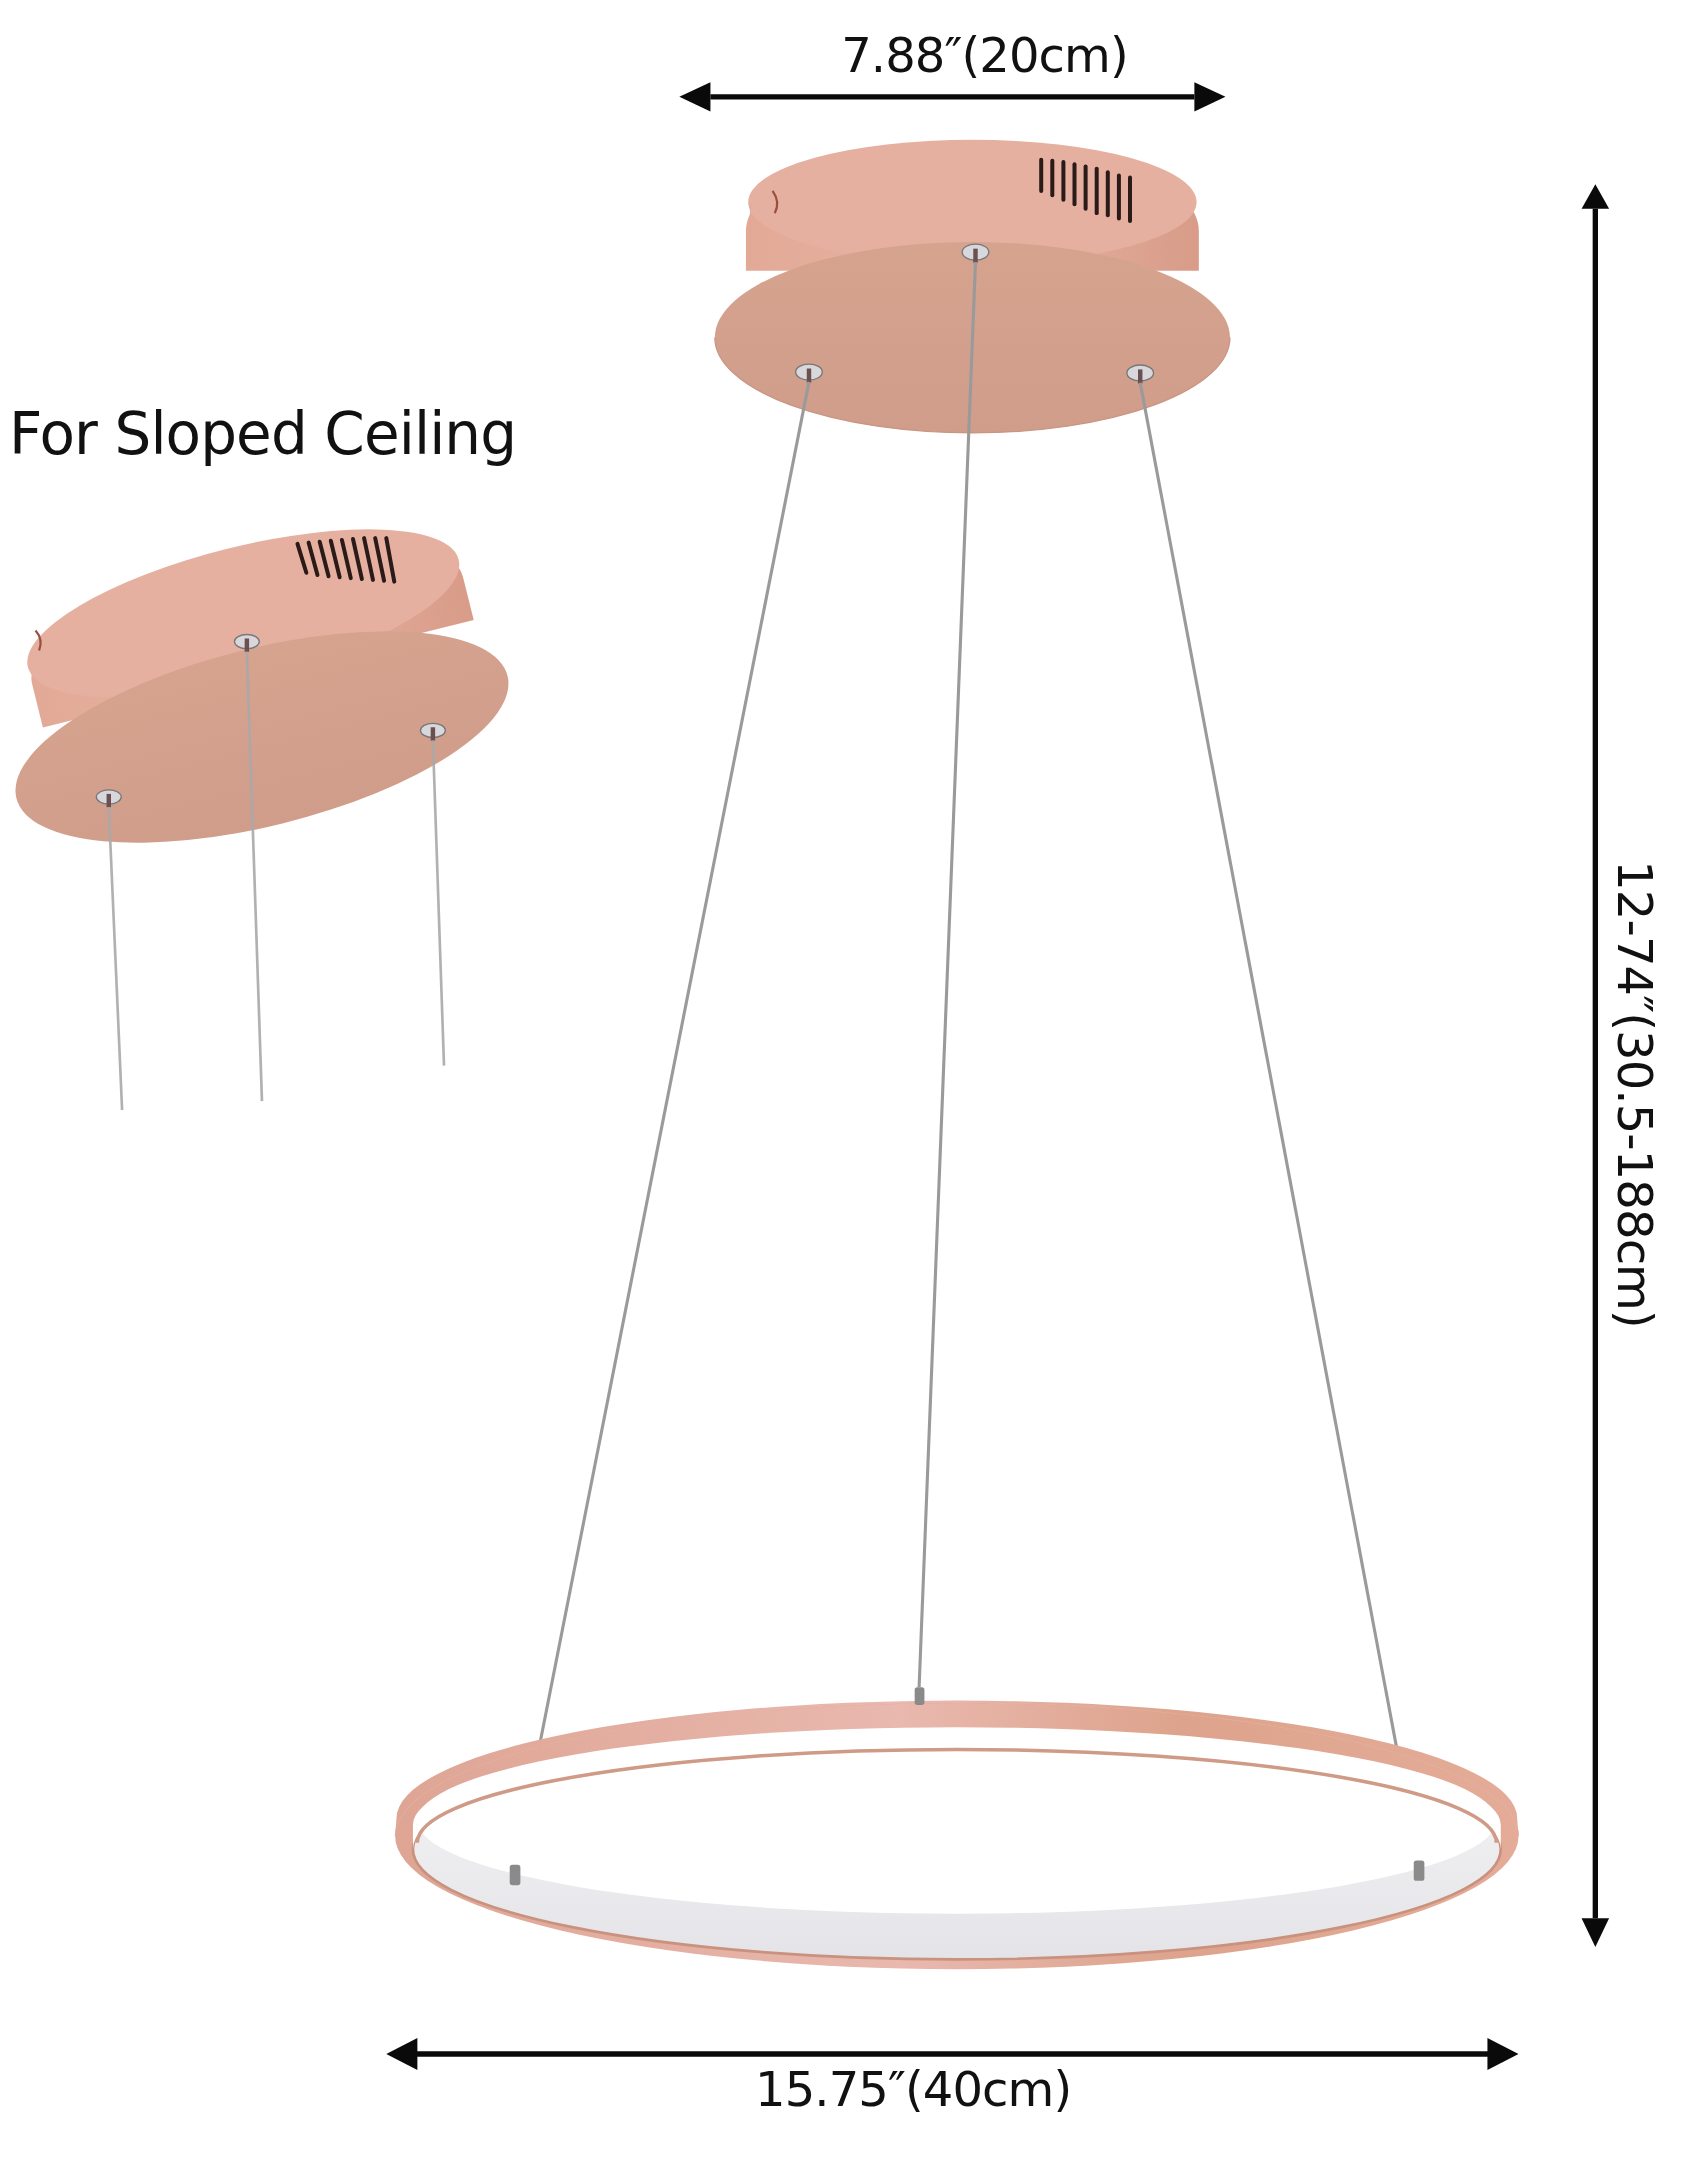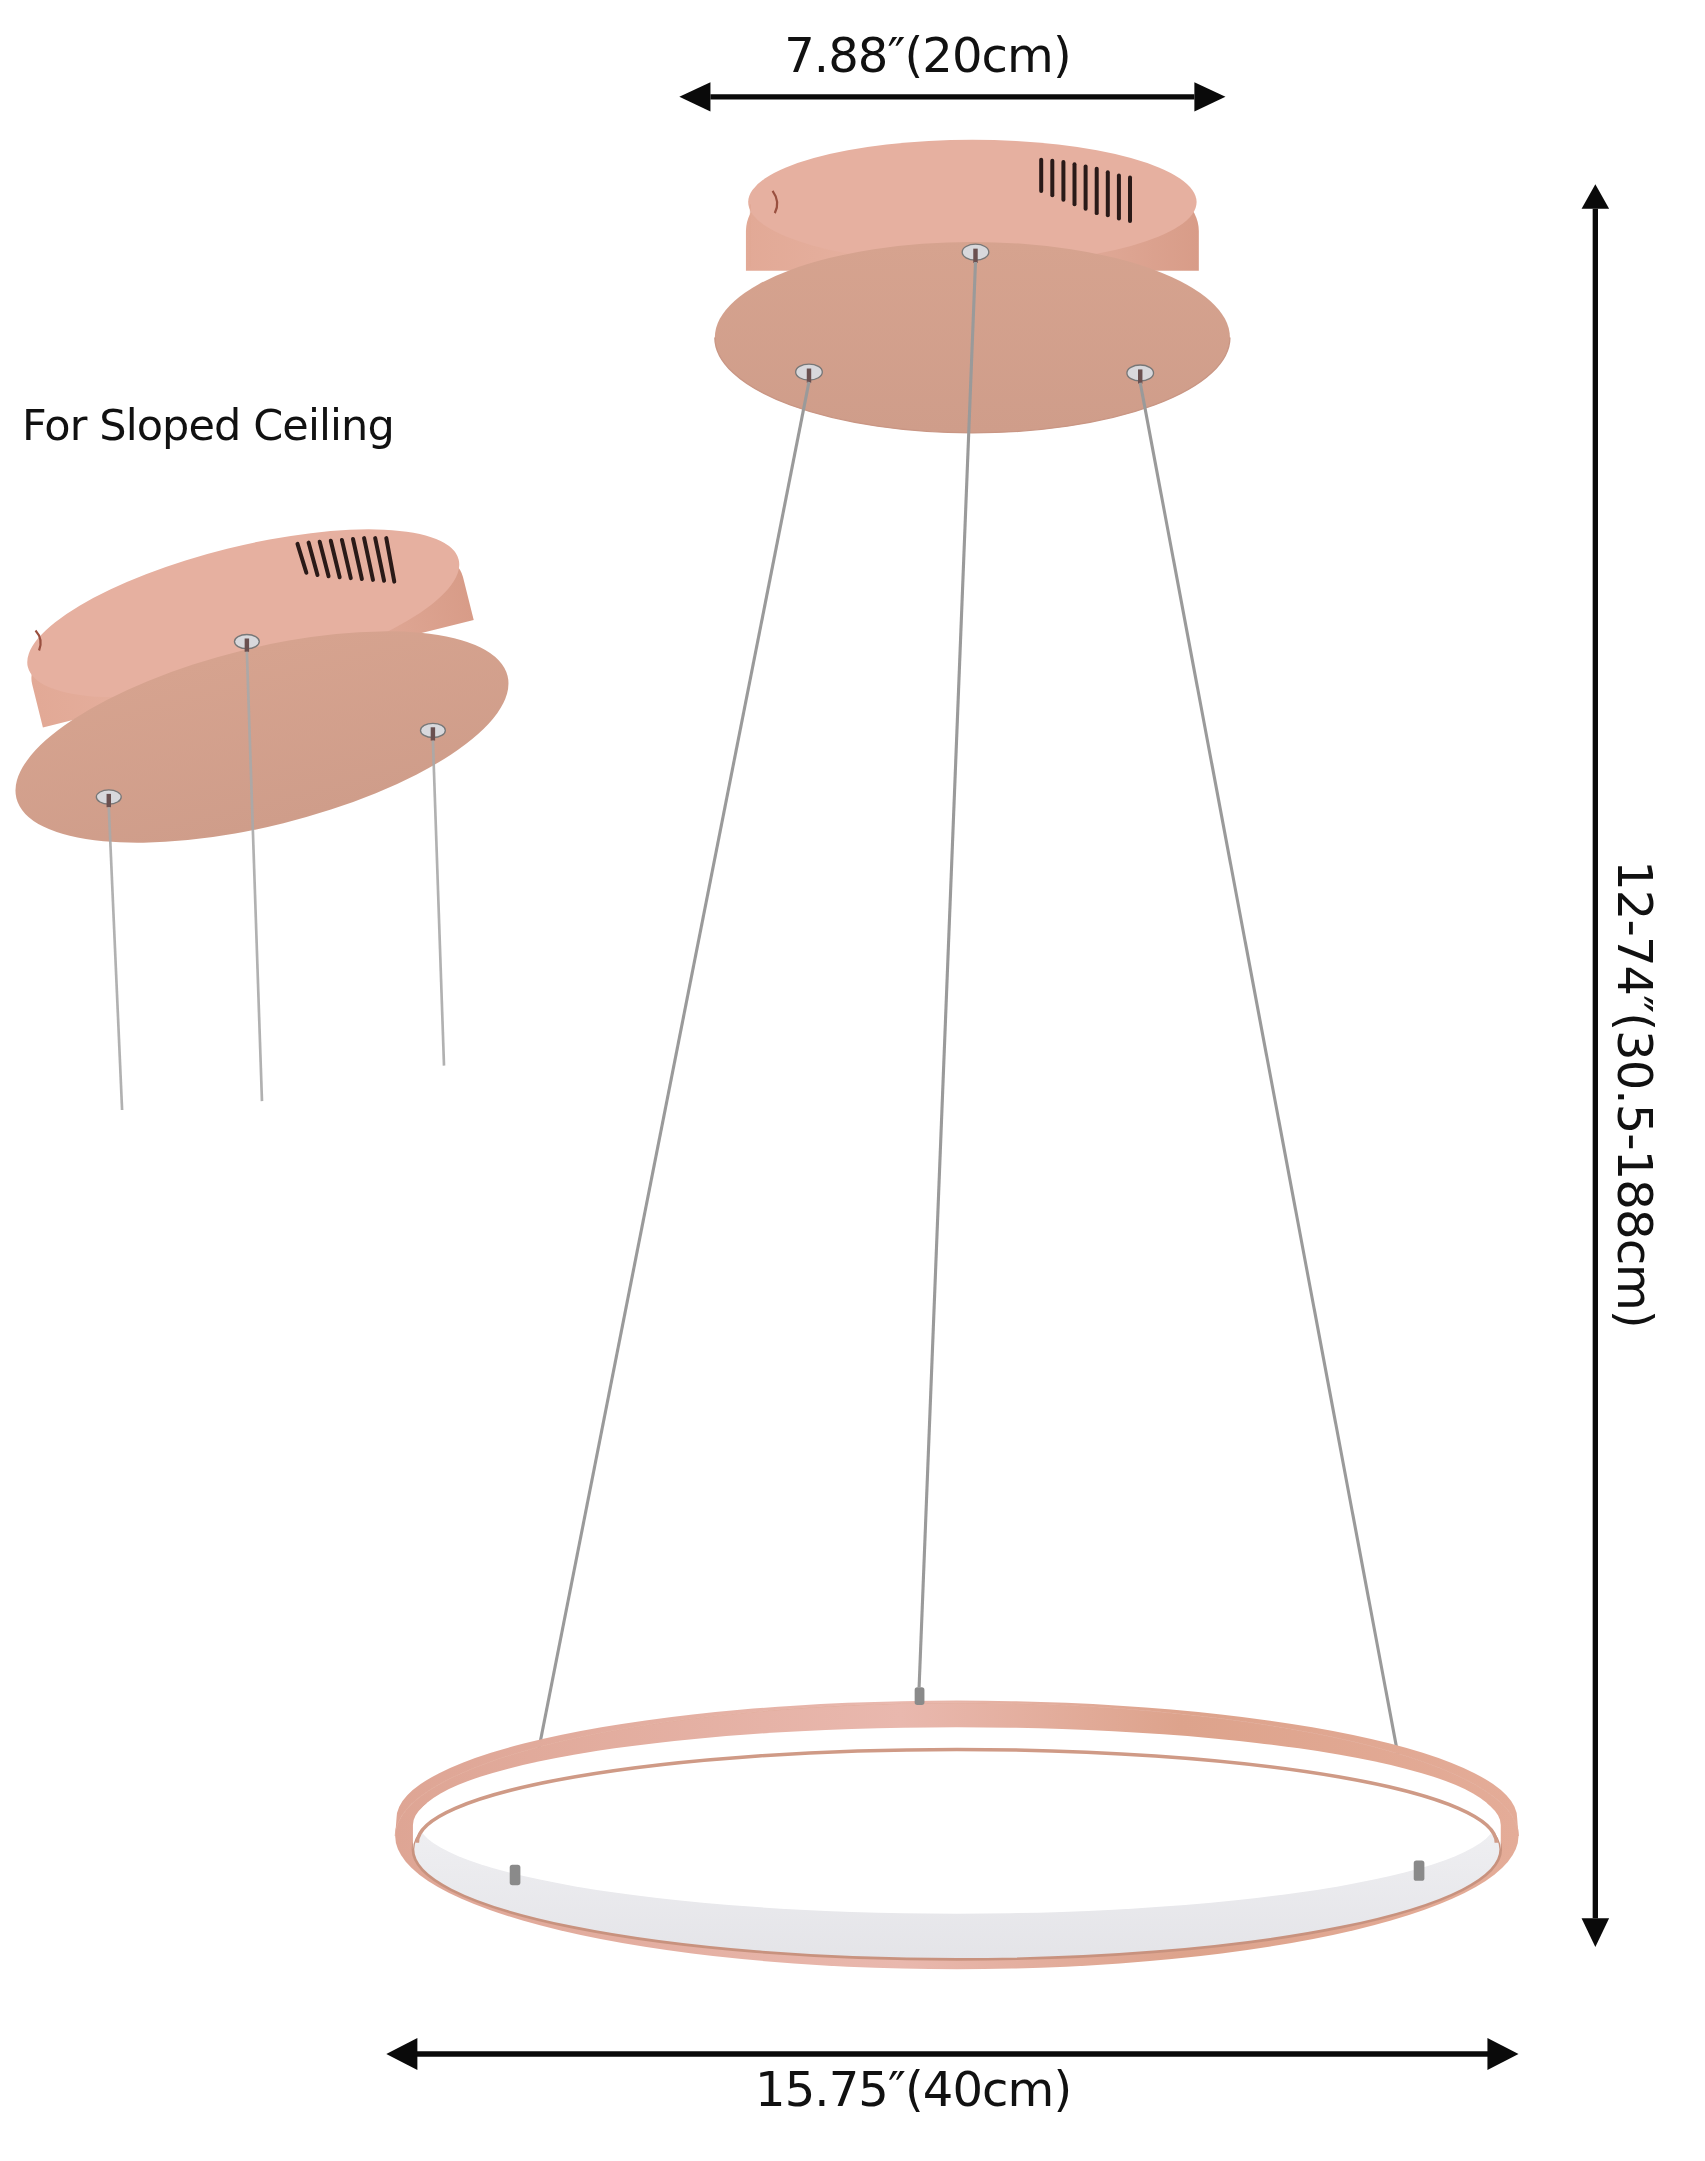--- a/index.html
+++ b/index.html
@@ -1,21 +1,21 @@
 <!DOCTYPE html>
 <html style="font-size:7px"><head>
 <meta charset="utf-8">
 <style>
   html, body { margin:0; padding:0; background:#ffffff; }
   body { width:1705px; height:2161px; position:relative; overflow:hidden; font-family:"DejaVu Sans", sans-serif; }
   #stage { position:absolute; left:0; top:0; width:1705px; height:2161px; }
   .label { position:absolute; color:#111; font-family:"DejaVu Sans", sans-serif; white-space:nowrap; letter-spacing:-0.9px; }
-  #lbl-top { left:679px; top:27px; font-size:48px; width:497px; text-align:center; }
+  #lbl-top { left:736px; top:27px; font-size:48px; width:497px; text-align:center; }
   #lbl-bottom { left:755px; top:2061px; font-size:48px; width:444px; text-align:left; }
-  #lbl-sloped { left:22px; top:400px; font-size:43px; }
+  #lbl-sloped { left:9px; top:400px; font-size:58px; }
   #lbl-height { left:1532px; top:1066px; font-size:48px; width:489px; text-align:center; transform-origin:center center; transform:translate(-142px,0) rotate(90deg); }
 </style>
 </head>
 <body>
 
 <svg id="stage" viewBox="0 0 3840 4867" width="1705" height="2161" xmlns="http://www.w3.org/2000/svg">
   <defs>
     <linearGradient id="pinkSide" x1="0" y1="0" x2="1" y2="0">
       <stop offset="0" stop-color="#e2a996"></stop>
       <stop offset="0.5" stop-color="#e8b6a6"></stop>

